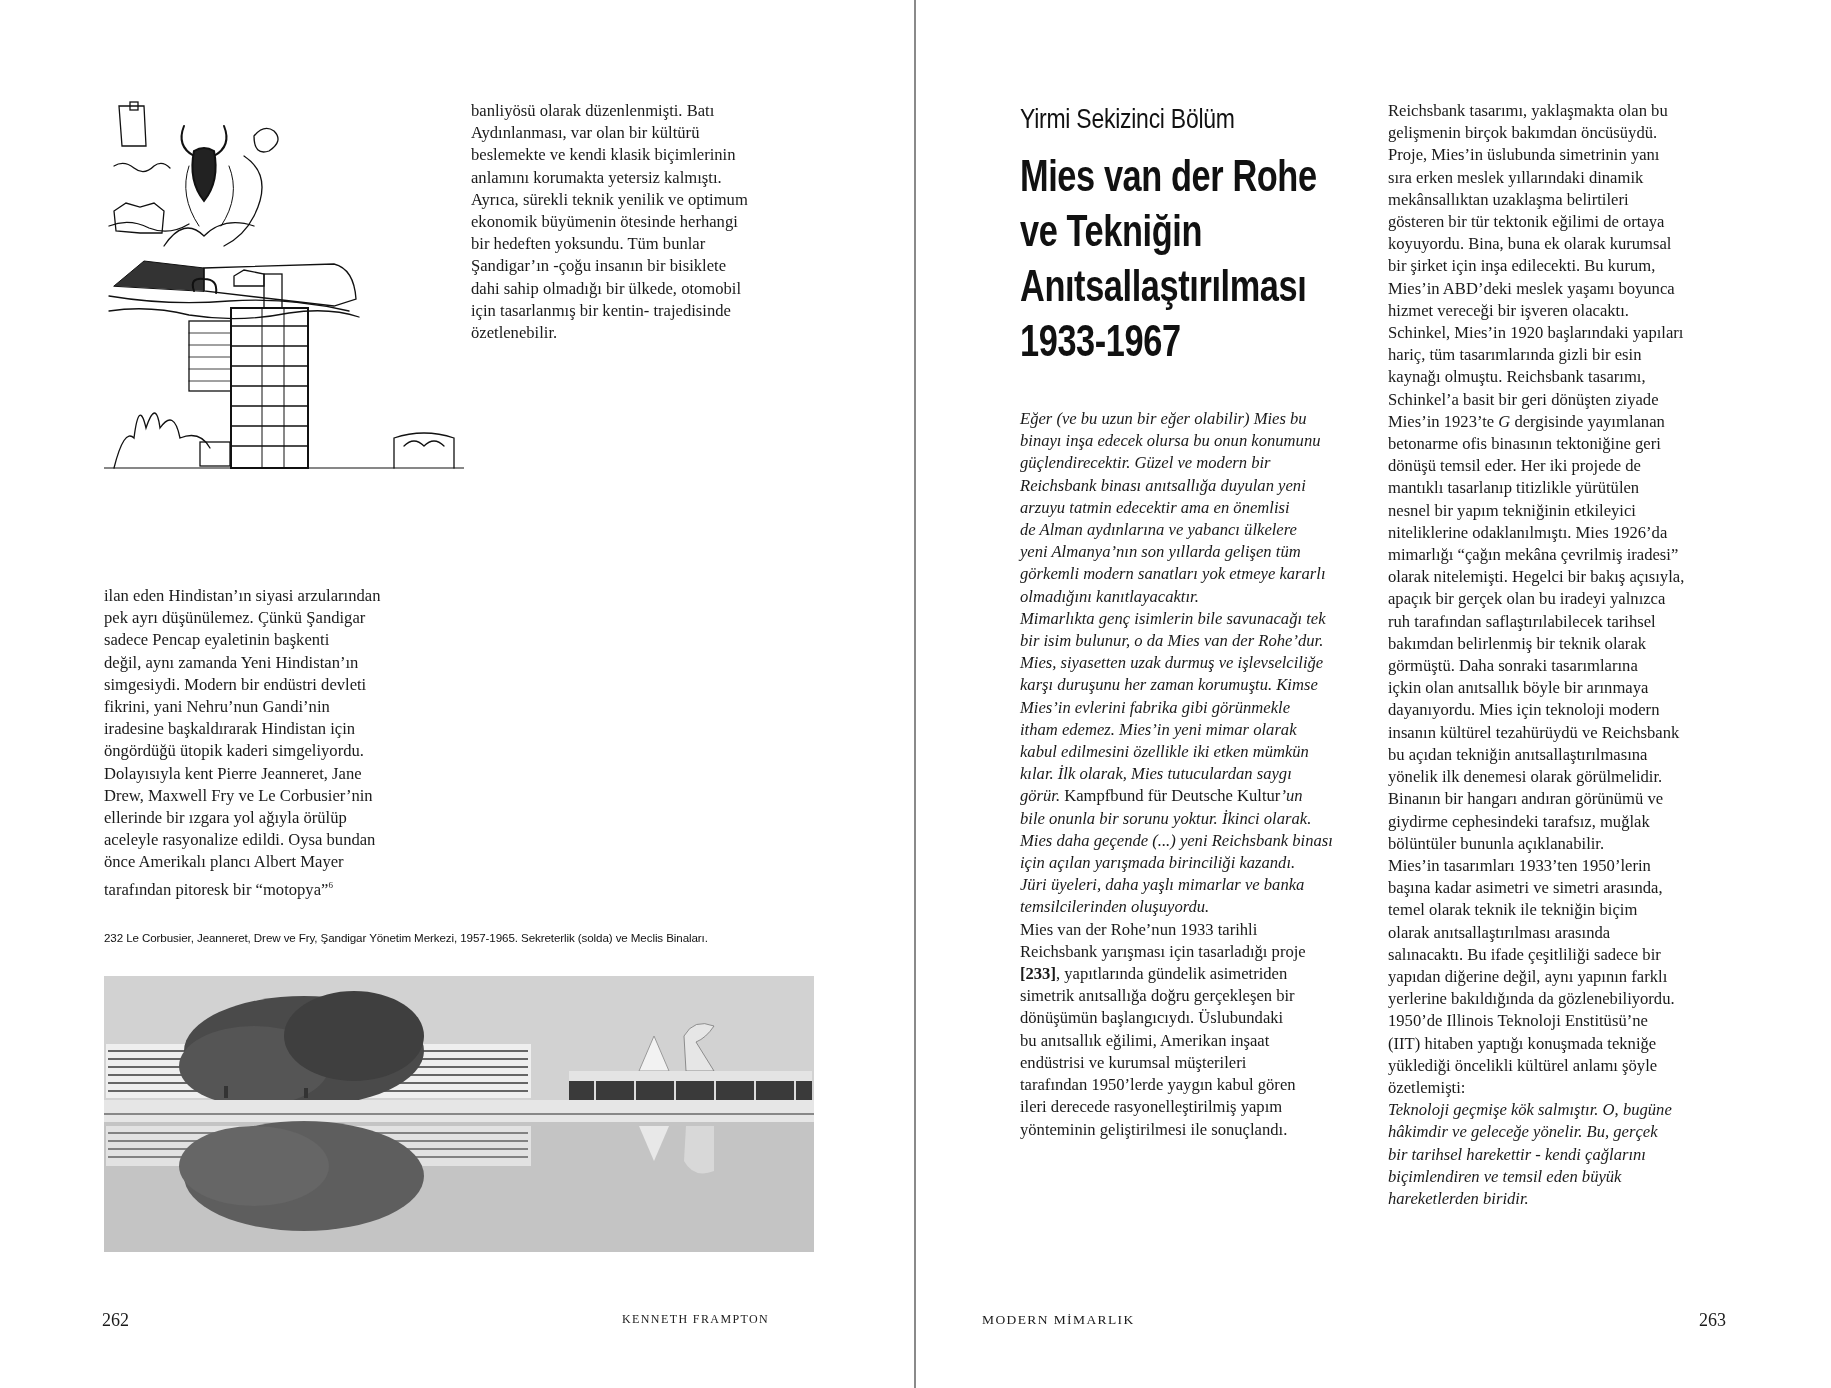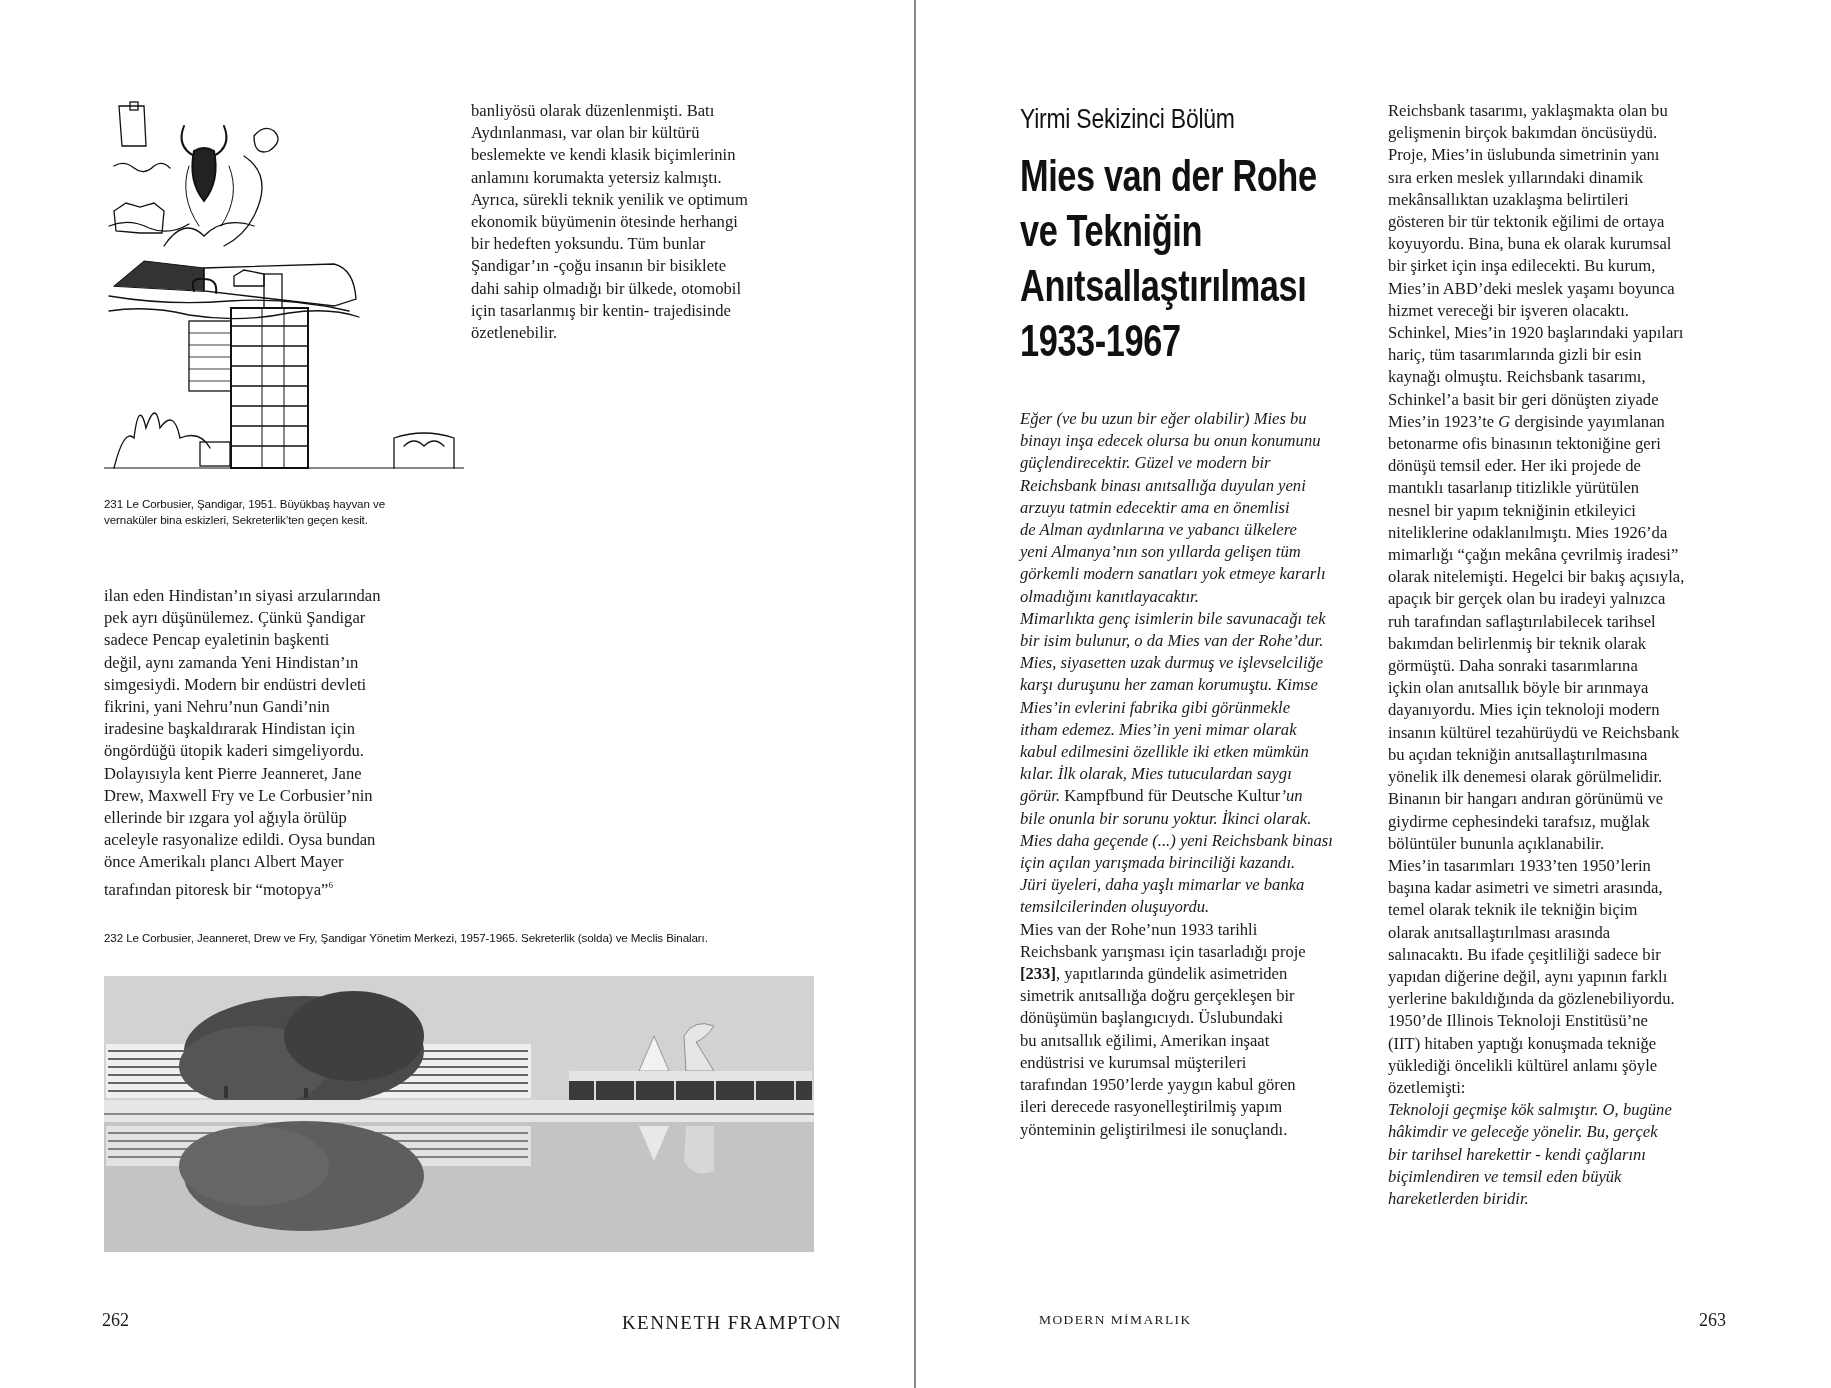--- a/index.html
+++ b/index.html
@@ -22,22 +22,22 @@
   #fig231 { position: absolute; left: 104px; top: 96px; width: 360px; height: 390px; }
   
   #left-col-top { position: absolute; left: 471px; top: 100px; width: 345px; }
   #left-col-main { position: absolute; left: 104px; top: 585px; width: 360px; }
   #caption231 { left: 104px; top: 496px; width: 360px; }
   #caption232 { left: 104px; top: 930px; width: 720px; white-space: nowrap; }
   #fig232 { position: absolute; left: 104px; top: 976px; width: 710px; height: 276px; background: #c9c9c9; overflow: hidden; }
 
   .footer { position: absolute; top: 1310px; font-family: "Liberation Serif", "DejaVu Serif", serif; }
   #pnum-left { left: 102px; font-size: 18px; }
-  #running-left { left: 622px; font-size: 19px; letter-spacing: 1.4px; top: 1312px; }
-  #running-right { left: 1039px; font-size: 13.5px; letter-spacing: 1.4px; top: 1312px; }
+  #running-left { left: 622px; font-size: 12px; letter-spacing: 1.4px; top: 1312px; }
+  #running-right { left: 982px; font-size: 13.5px; letter-spacing: 1.4px; top: 1312px; }
   #pnum-right { left: 1699px; font-size: 18px; }
 
   
   #chapter-label { position: absolute; left: 1020px; top: 103px; font-size: 28px; font-weight: normal; letter-spacing: -0.3px; color: #111; transform: scaleX(0.82); transform-origin: left; white-space: nowrap; }
   #chapter-title { position: absolute; left: 1020px; top: 148px; width: 420px; font-size: 44px; line-height: 55px; font-weight: bold; letter-spacing: -0.5px; color: #111; transform: scaleX(0.78); transform-origin: left; }
   #chapter-title div { white-space: nowrap; }
   #right-col-a { position: absolute; left: 1020px; top: 408px; width: 350px; }
   #right-col-b { position: absolute; left: 1388px; top: 100px; width: 355px; }
   .quote-source { margin-top: 15px; }
 </style>
@@ -83,24 +83,20 @@
         <rect x="160" y="178" width="18" height="34"></rect>
         <path d="M0 372 H360" stroke-width="1.2"></path>
         <path d="M10 372 q10 -40 20 -30 q5 -40 12 -10 q10 -30 14 0 q14 -20 20 10 q20 -8 30 10"></path>
         <path d="M290 372 v-30 q30 -10 60 0 v30"></path>
         <path d="M300 350 q10 -10 20 0 q10 -10 20 0"></path>
         <rect x="96" y="346" width="30" height="24"></rect>
       </g>
     </g>
   </svg>
 
-  <div class="caption" id="caption231">
-    <div>231  Le Corbusier, Şandigar, 1951. Büyükbaş hayvan ve</div>
-    <div>vernaküler bina eskizleri, Sekreterlik’ten geçen kesit.</div>
-  </div>
 
   <div id="left-col-top" class="body-text serif">
     <p>
       <span>banliyösü olarak düzenlenmişti. Batı</span><br>
       <span>Aydınlanması, var olan bir kültürü</span><br>
       <span>beslemekte ve kendi klasik biçimlerinin</span><br>
       <span>anlamını korumakta yetersiz kalmıştı.</span><br>
       <span>Ayrıca, sürekli teknik yenilik ve optimum</span><br>
       <span>ekonomik büyümenin ötesinde herhangi</span><br>
       <span>bir hedeften yoksundu. Tüm bunlar</span><br>

